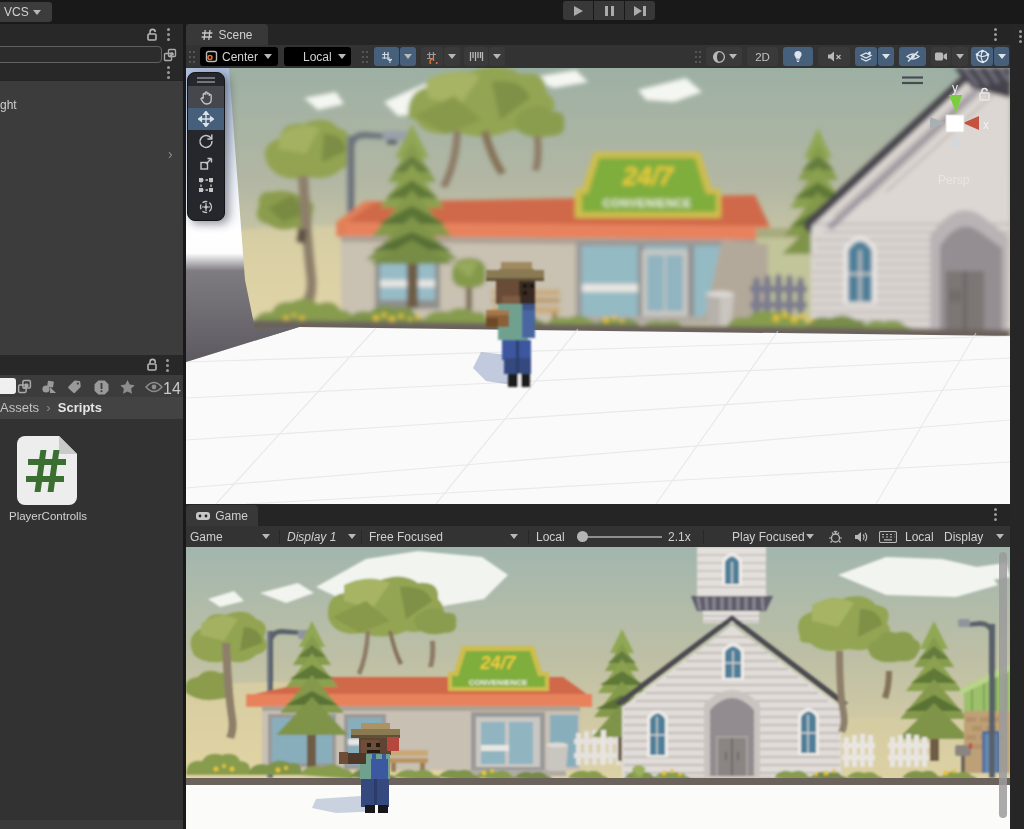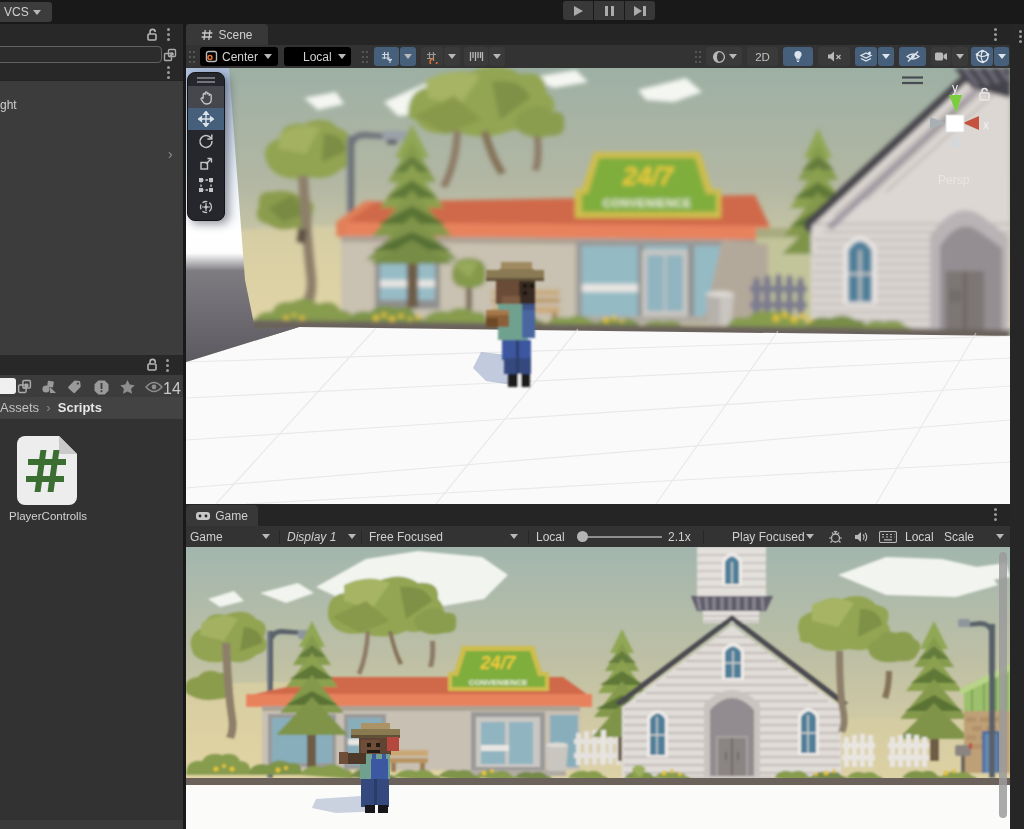--- a/index.html
+++ b/index.html
@@ -682,21 +682,21 @@
       </svg>
     <svg class="abs" style="left:854px;top:531px;" width="15" height="12" viewBox="0 0 15 12">
         <path d="M1 4 h2.5 L7 1 v10 L3.5 8 H1 z" fill="#b9b9b9"></path>
         <path d="M9 3.5 a3.5 3.5 0 0 1 0 5 M11 1.8 a6 6 0 0 1 0 8.4" stroke="#b9b9b9" stroke-width="1.2" fill="none"></path>
       </svg>
     <svg class="abs" style="left:879px;top:531px;" width="18" height="12" viewBox="0 0 18 12">
         <rect x="0.5" y="0.5" width="17" height="11" rx="1.5" fill="none" stroke="#b9b9b9" stroke-width="1.1"></rect>
         <path d="M3 3.5 h2 M7 3.5 h2 M11 3.5 h2 M15 3.5 h0.5 M3 6 h2 M7 6 h2 M11 6 h2 M15 6 h0.5 M5 8.8 h8" stroke="#b9b9b9" stroke-width="1.2"></path>
       </svg>
     <div class="abs" style="left:905px;top:530px;color:#d0d0d0;font-size:12px;">Local</div>
-    <div class="abs" style="left:944px;top:530px;color:#d0d0d0;font-size:12px;">Scale</div>
+    <div class="abs" style="left:944px;top:530px;color:#d0d0d0;font-size:12px;">Display</div>
     <span class="abs caret" style="left:996px;top:534px;"></span>
   </div>
 
   <div class="abs" style="left:186px;top:547px;width:824px;height:282px;background:#aebcb2;overflow:hidden;" id="gameview">
   <svg width="824" height="282" viewBox="0 0 824 282">
     <defs>
       <linearGradient id="sky2" x1="0" y1="0" x2="0" y2="1">
         <stop offset="0" stop-color="#a2b6ae"></stop>
             <stop offset="0.5" stop-color="#bfc0a4"></stop>
             <stop offset="0.85" stop-color="#d8cda5"></stop>

